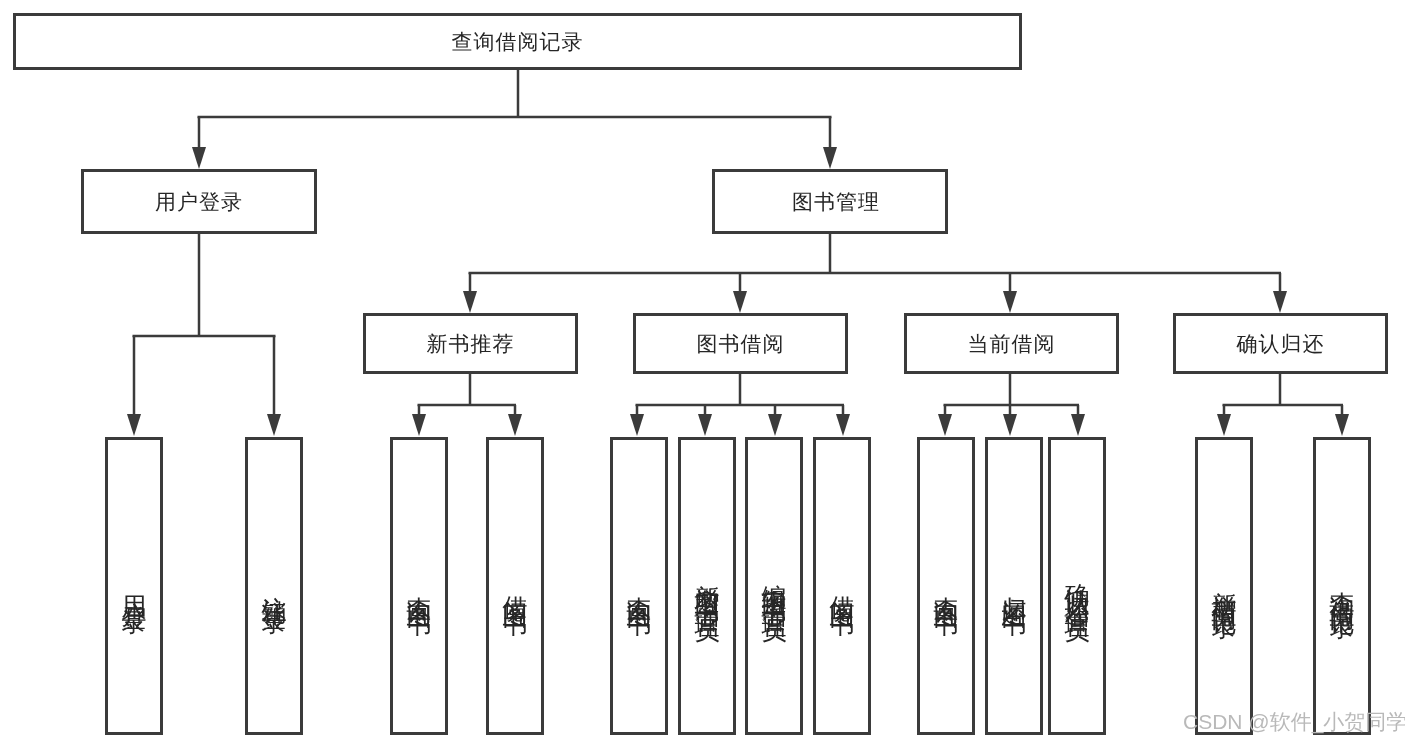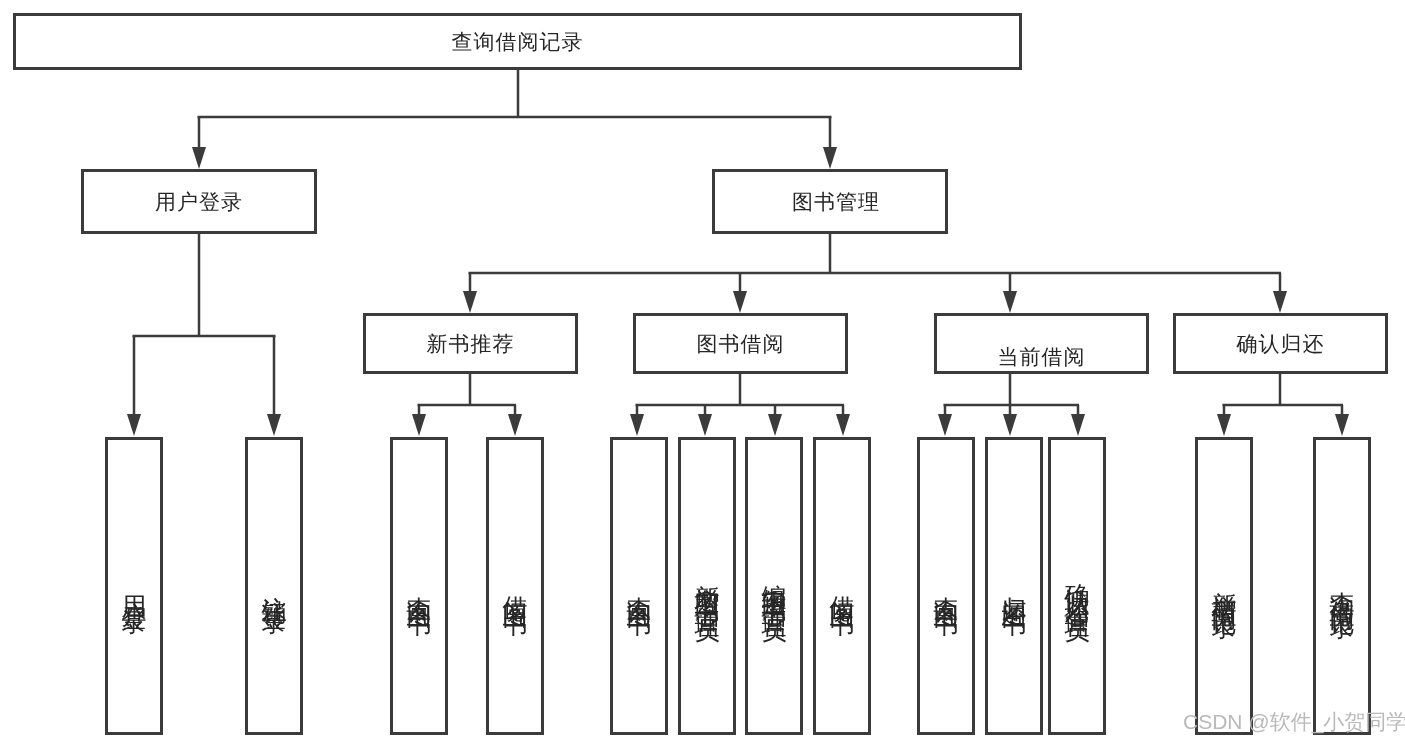--- a/index.html
+++ b/index.html
@@ -122,21 +122,21 @@
   <div class="hbox l2-box" style="left:712px;padding-left:12px;">
     <span>图书管理</span>
   </div>
 
   <div class="hbox l3-box" style="left:363px;">
     <span>新书推荐</span>
   </div>
   <div class="hbox l3-box" style="left:633px;">
     <span>图书借阅</span>
   </div>
-  <div class="hbox l3-box" style="left:934px;align-items:flex-end;">
+  <div class="hbox l3-box" style="left:904px;">
     <span>当前借阅</span>
   </div>
   <div class="hbox l3-box" style="left:1173px;">
     <span>确认归还</span>
   </div>
 
   <div class="vbox" style="left:105px;">
     <span>用户登录</span>
   </div>
   <div class="vbox" style="left:245px;">

